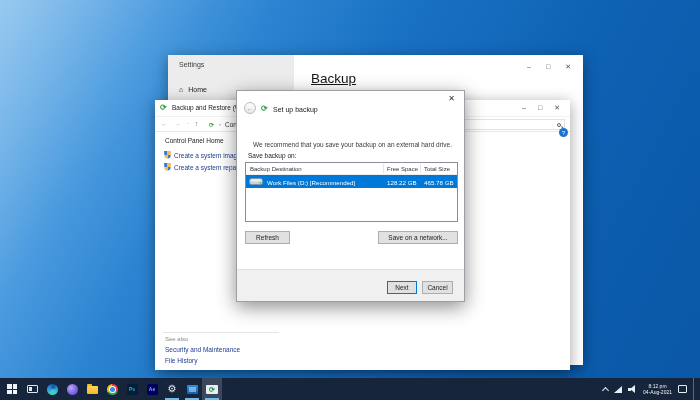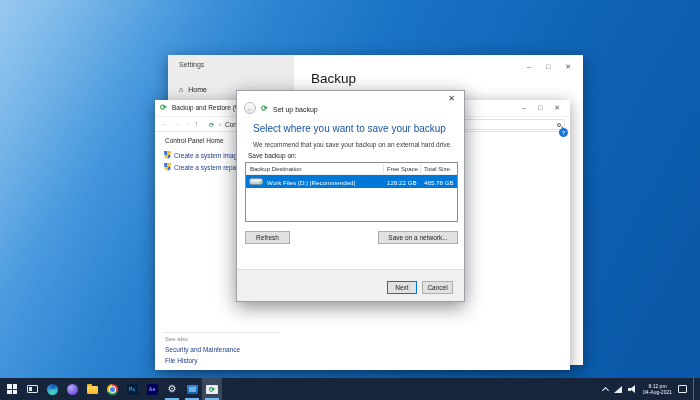--- a/index.html
+++ b/index.html
@@ -16,21 +16,21 @@
   .win { position:absolute; background:#fff; box-shadow:0 3px 14px rgba(0,0,0,.38); }
   .caption { position:absolute; display:flex; gap:13px; font-size:7px; color:#555; }
   .caption span { cursor:default; }
 
   
   .settings { left:168px; top:55px; width:415px; height:310px; z-index:10; }
   .sw-side { position:absolute; left:0; top:0; width:126px; height:100%; background:#ececec; }
   .sw-title { position:absolute; left:11px; top:6px; font-size:7px; color:#444; }
   .sw-cap { top:8px; right:12px; gap:15px; }
   .sw-home { position:absolute; left:11px; top:31px; display:flex; gap:5px; align-items:center; font-size:7px; color:#222; }
-  .sw-page { position:absolute; left:143px; top:16px; font-size:13.5px; color:#151515; }
+  .sw-page { position:absolute; left:143px; top:16px; font-size:13.5px; color:#151515;text-decoration:underline; }
 
   
   .cpw { left:155px; top:100px; width:415px; height:270px; z-index:20; }
   .cp-ic { position:absolute; left:5px; top:3px; font-size:8px; color:#2f9e44; font-weight:bold; }
   .cp-title { position:absolute; left:17px; top:4px; font-size:6.5px; color:#222; white-space:nowrap; }
   .cp-cap { top:4px; right:10px; gap:12px; }
   .cp-addr { position:absolute; left:0; top:16px; right:0; height:16px; border-top:1px solid #f0f0f0; border-bottom:1px solid #e7e7e7; }
   .cp-nav { position:absolute; left:6px; top:3px; display:flex; gap:6px; font-size:7px; }
   .cp-nav .back { color:#9fb0c0; } .cp-nav .fwd { color:#c3cdd6; }
   .cp-nav .drop { color:#b9c2cb; font-size:5px; margin-top:2px; } .cp-nav .up { color:#5a6b7a; }
@@ -180,21 +180,20 @@
     <div class="cp-link" style="top:257px;">File History</div>
   </div>
 
   <div class="win dlg">
     <span class="dlg-close">✕</span>
     <span class="backbtn">
       <span>←</span>
     </span>
     <span class="wiz-ic">⟳</span>
     <span class="dlg-title">Set up backup</span>
-    <div class="dlg-h1">Select where you want to save your backup</div>
     <div class="dlg-desc">We recommend that you save your backup on an external hard drive.</div>
     <div class="dlg-savelabel">Save backup on:</div>
     <div class="listbox">
       <div class="lb-head">
         <span class="lb-c1">Backup Destination</span>
         <span class="lb-c2">Free Space</span>
         <span class="lb-c3">Total Size</span>
         <span class="vl" style="left:137px;"></span>
         <span class="vl" style="left:174px;"></span>
       </div>

